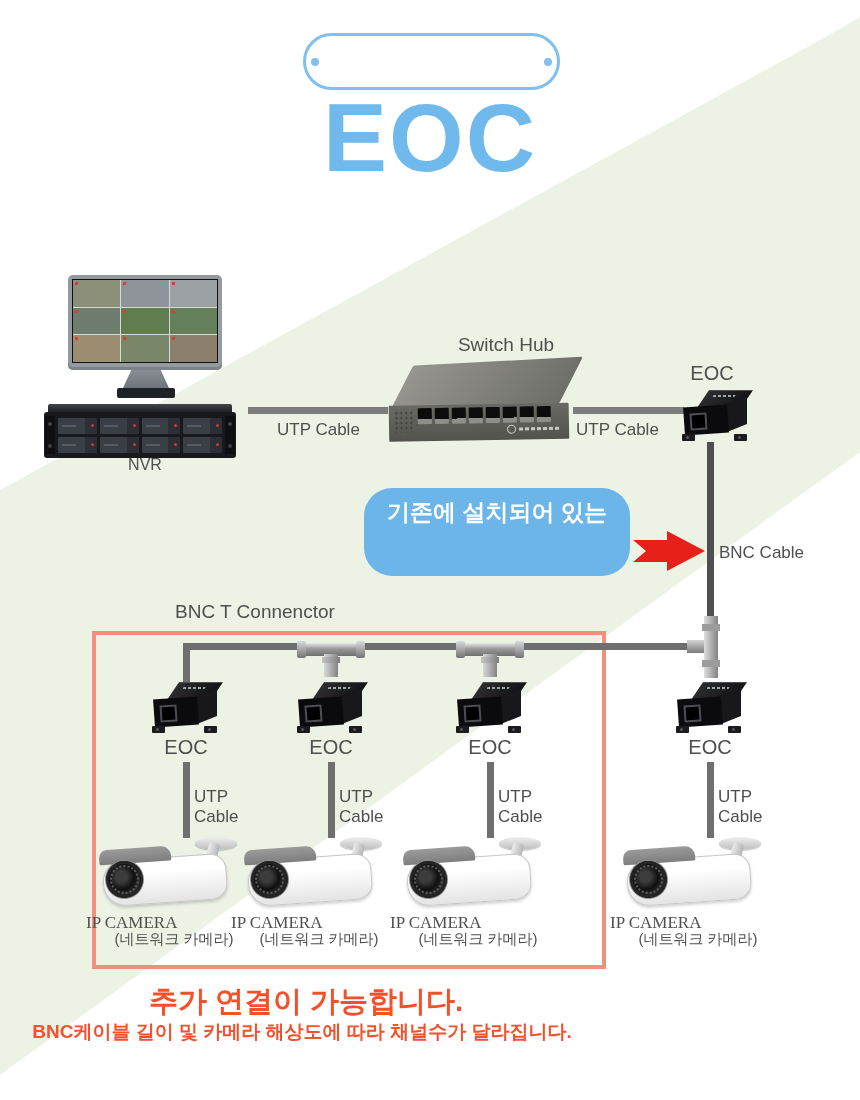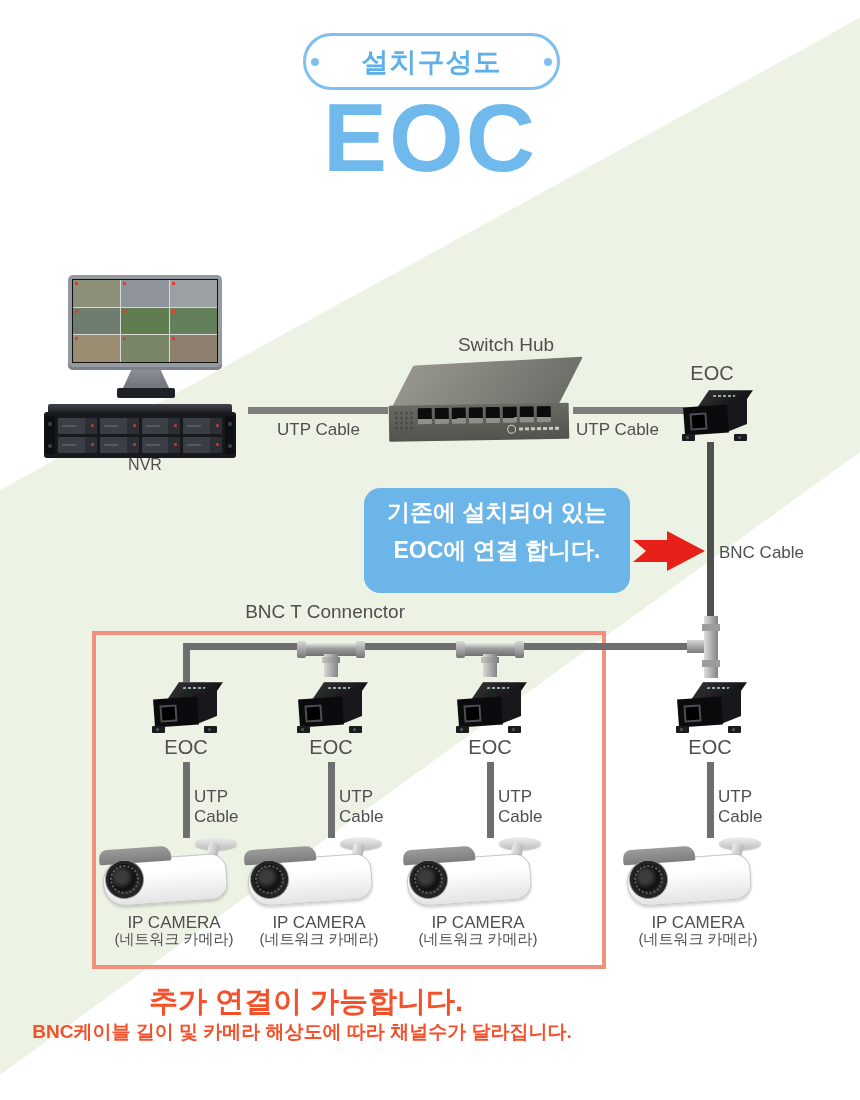--- a/index.html
+++ b/index.html
@@ -94,35 +94,35 @@
   .tc-v::after{content:'';position:absolute;left:-2px;top:3px;width:18px;height:6px;
         background:linear-gradient(90deg,#c4c4c4,#7d7d7d);}
   .tconn-junction{position:absolute;left:687px;top:616px;width:46px;height:62px;}
   .tj-v{position:absolute;left:17px;top:0;width:14px;height:62px;
         background:linear-gradient(90deg,#dedede,#828282);}
   .tj-v::before{content:'';position:absolute;left:-2px;top:8px;width:18px;height:7px;background:#9c9c9c;}
   .tj-v::after{content:'';position:absolute;left:-2px;top:44px;width:18px;height:7px;background:#9c9c9c;}
   .tj-h{position:absolute;left:0;top:24px;width:20px;height:13px;
         background:linear-gradient(180deg,#d4d4d4,#7b7b7b);}
   
-  .callout{position:absolute;left:364px;top:488px;width:266px;height:105px;background:#6cb5e8;
-           border-radius:16px;color:#fff;font-weight:bold;font-size:23px;line-height:38px;
+  .callout{position:absolute;left:364px;top:488px;width:266px;height:88px;background:#6cb5e8;
+           border-radius:28px;color:#fff;font-weight:bold;font-size:23px;line-height:38px;
            text-align:center;padding-top:5px;box-sizing:border-box;}
   .red-arrow{position:absolute;left:633px;top:531px;width:72px;height:40px;}
   
   .orange-box{position:absolute;left:92px;top:631px;width:514px;height:338px;
               border:4px solid #f1917d;box-sizing:border-box;}
   
   .col{position:absolute;top:675px;width:0;}
   .col .eoc-device{left:-34px;top:5px;}
   .col .eoc-label{left:-45px;top:61px;width:90px;text-align:center;font-size:20px;}
   .col .utp-line{left:-3px;top:87px;height:76px;}
   .col .utp-label{left:8px;top:112px;font-size:17px;}
   .col .camera{left:-83px;top:162px;}
-  .col .cam-label1{left:-100px;top:238px;width:176px;text-align:center;font-size:17px;}
+  .col .cam-label1{left:-100px;top:238px;width:176px;text-align:left;font-size:17px;font-family:Liberation Serif, serif;}
   .col .cam-label2{left:-100px;top:255px;width:176px;text-align:center;font-size:15px;}
   
   .camera{position:absolute;width:136px;height:74px;}
   .cam-disc{position:absolute;left:92px;top:0;width:42px;height:13px;border-radius:50%;
             background:linear-gradient(#efefef,#bdbdbd);box-shadow:0 1px 1px rgba(0,0,0,.25);}
   .cam-arm{position:absolute;left:103px;top:6px;width:11px;height:28px;border-radius:3px;
             background:linear-gradient(90deg,#ececec,#b5b5b5);transform:rotate(14deg);}
   .cam-body{position:absolute;left:0;top:20px;width:122px;height:44px;
             background:linear-gradient(180deg,#ffffff 30%,#e4e4e4);border:1px solid #c6c6c6;
             border-radius:22px 16px 16px 22px;transform:rotate(-4deg);
@@ -141,21 +141,20 @@
            font-size:19px;font-weight:bold;}
 </style>
 </head>
 <body>
 
 <div id="canvas">
   <div class="bg-band"></div>
 
   <div class="badge">
     <span class="badge-dot l"></span>
-    <span class="badge-label">설치구성도</span>
     <span class="badge-dot r"></span>
   </div>
   <h1 class="big-title">EOC</h1>
 
   <div class="monitor">
     <div class="mon-bezel">
       <div class="mon-screen">
         <div class="mon-grid">
           <div class="tile t1"></div>
           <div class="tile t2"></div>
@@ -223,29 +222,28 @@
     <div class="e-front"></div>
     <div class="e-port"></div>
     <div class="e-foot l"></div>
     <div class="e-foot r"></div>
   </div>
 
   <div class="v-line bnc-main" style="left:707px;top:442px;height:180px;"></div>
 
   <div class="callout">
     <div>기존에 설치되어 있는</div>
-    <div>EOC에 연결 합니다.</div>
   </div>
 
   <svg class="red-arrow" viewBox="0 0 72 40">
     <polygon points="0,9 34,9 34,0 72,20 34,40 34,31 0,31 13,20" fill="#e8201a"></polygon>
   </svg>
   <div class="lbl" style="left:719px;top:543px;font-size:17px;">BNC Cable</div>
 
-  <div class="lbl" style="left:175px;top:601px;width:230px;text-align:right;font-size:19px;">BNC T Connenctor</div>
+  <div class="lbl" style="left:175px;top:601px;width:230px;text-align:left;font-size:19px;">BNC T Connenctor</div>
 
   <div class="orange-box"></div>
 
   <div class="h-line" style="left:183px;top:643px;width:520px;background:#6e6e6e;"></div>
   <div class="v-line" style="left:183px;top:643px;height:42px;"></div>
   <div class="tconn" style="left:299px;top:633px;">
     <div class="tc-h"></div>
     <div class="tc-v"></div>
   </div>
   <div class="tconn" style="left:458px;top:633px;">

